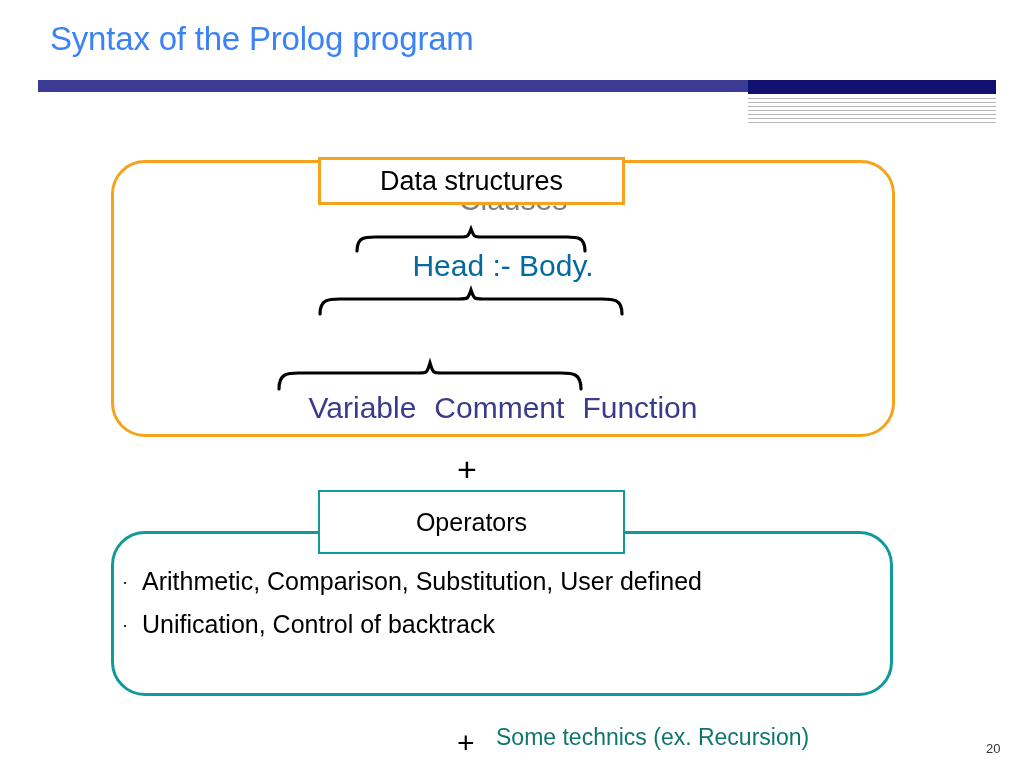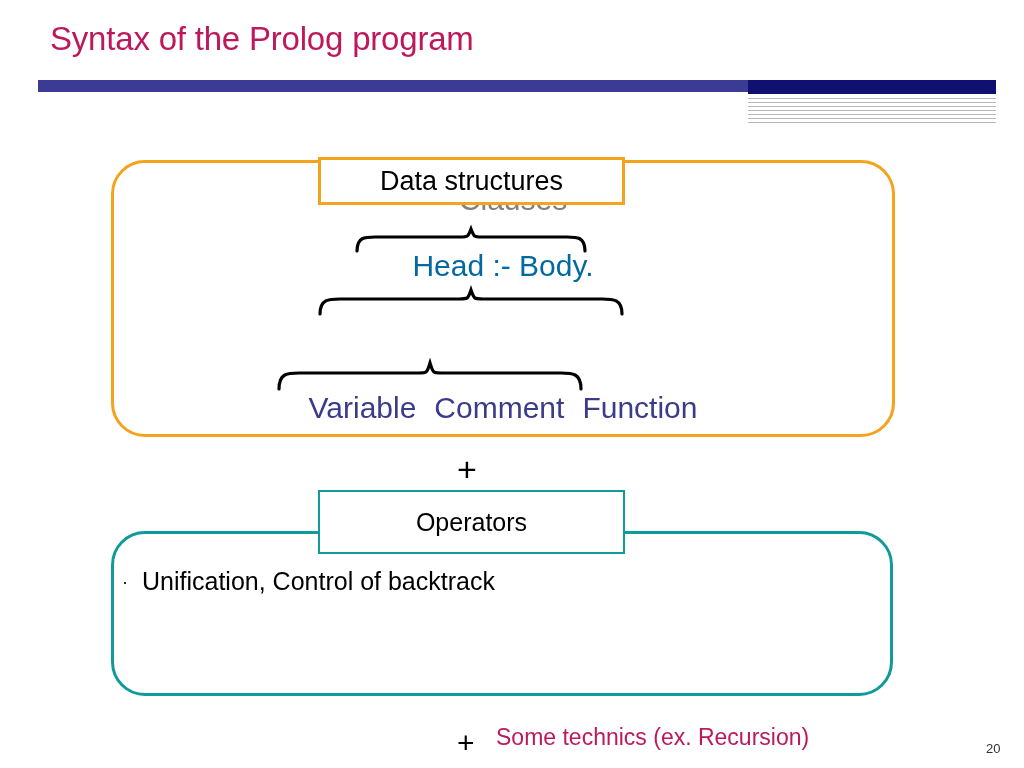--- a/index.html
+++ b/index.html
@@ -18,21 +18,21 @@
     overflow: hidden;
   }
 
   
   #slide-title {
     position: absolute;
     left: 50px;
     top: 20px;
     width: 900px;
     font-size: 33px;
-    color: #be185d;
+    color: #3b82f6;
     letter-spacing: -0.2px;
     white-space: nowrap;
   }
 
   
   .bar-left {
     position: absolute;
     left: 38px;
     top: 80px;
     width: 710px;
@@ -193,21 +193,21 @@
   .op-item.muted, .op-item.muted .dot {
     color: #999999;
   }
 
   
   #footer-note {
     position: absolute;
     left: 496px;
     top: 724px;
     font-size: 23px;
-    color: #be185d;
+    color: #0f766e;
     white-space: nowrap;
   }
   #slide-number {
     position: absolute;
     left: 965px;
     top: 741px;
     font-size: 13px;
     color: #333333;
     margin-left: 21px;
   }
@@ -255,20 +255,23 @@
   <div class="label-box" id="data-structures-label">
     <span>Data structures</span>
   </div>
 
   <div class="plus-sign" id="plus-middle">+</div>
 
   <div class="round-box" id="operators-container"></div>
 
   <div id="operator-list">
     <div class="op-item">
+      <span class="dot">·</span><span>Arithmetic, Comparison, Substitution, User defined</span>
+    </div>
+    <div class="op-item">
       <span class="dot">·</span><span>Unification, Control of backtrack</span>
     </div>
   </div>
 
   <div class="label-box" id="operators-label">
     <span>Operators</span>
   </div>
 
   <div class="plus-sign" id="plus-bottom">+</div>
   <div id="footer-note">Some technics (ex. Recursion)</div>

